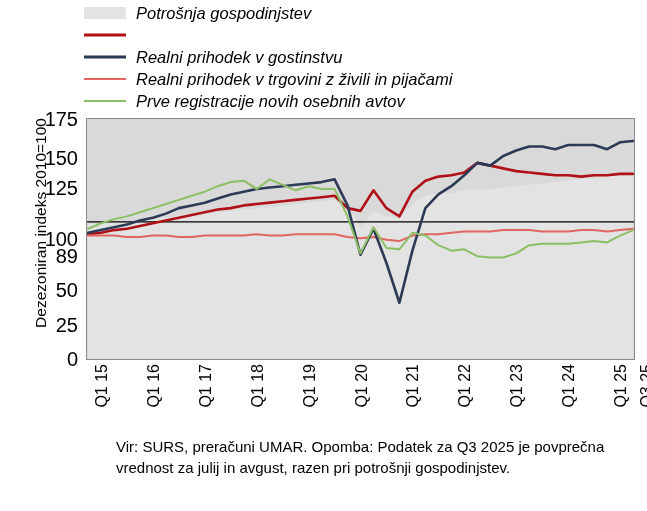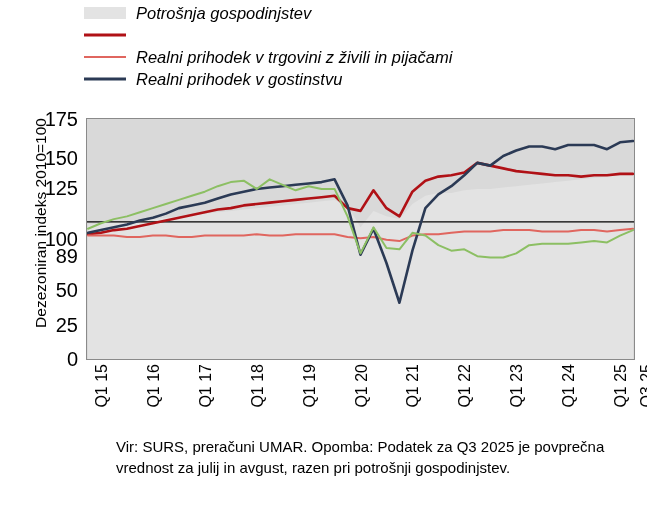--- a/index.html
+++ b/index.html
@@ -147,29 +147,35 @@
         </span>
       <span class="legend-label">Potrošnja gospodinjstev</span>
     </div>
     <div class="legend-row">
       <span class="legend-swatch">
           <span class="line" style="border-top:3.4px solid #b01116"></span>
         </span>
     </div>
     <div class="legend-row">
       <span class="legend-swatch">
+          <span class="line" style="border-top:3.4px solid #2b3a55"></span>
+        </span>
+      <span class="legend-label">Realni prihodek v gostinstvu</span>
+    </div>
+    <div class="legend-row">
+      <span class="legend-swatch">
           <span class="line" style="border-top:2.2px solid #e0665f"></span>
         </span>
       <span class="legend-label">Realni prihodek v trgovini z živili in pijačami</span>
     </div>
     <div class="legend-row">
       <span class="legend-swatch">
-          <span class="line" style="border-top:3.4px solid #2b3a55"></span>
-        </span>
-      <span class="legend-label">Realni prihodek v gostinstvu</span>
+          <span class="line" style="border-top:2.4px solid #8cbf63"></span>
+        </span>
+      <span class="legend-label">Prve registracije novih osebnih avtov</span>
     </div>
   </div>
 
   <div class="plot-wrap">
     <div class="ylabel">Dezezoniran indeks 2010=100</div>
     <div class="yticks" id="yticks">
         <div class="ytick" style="top: 241px;">0</div>
         <div class="ytick" style="top: 206.714px;">25</div>
         <div class="ytick" style="top: 172.429px;">50</div>
         <div class="ytick" style="top: 138.143px;">89</div>

